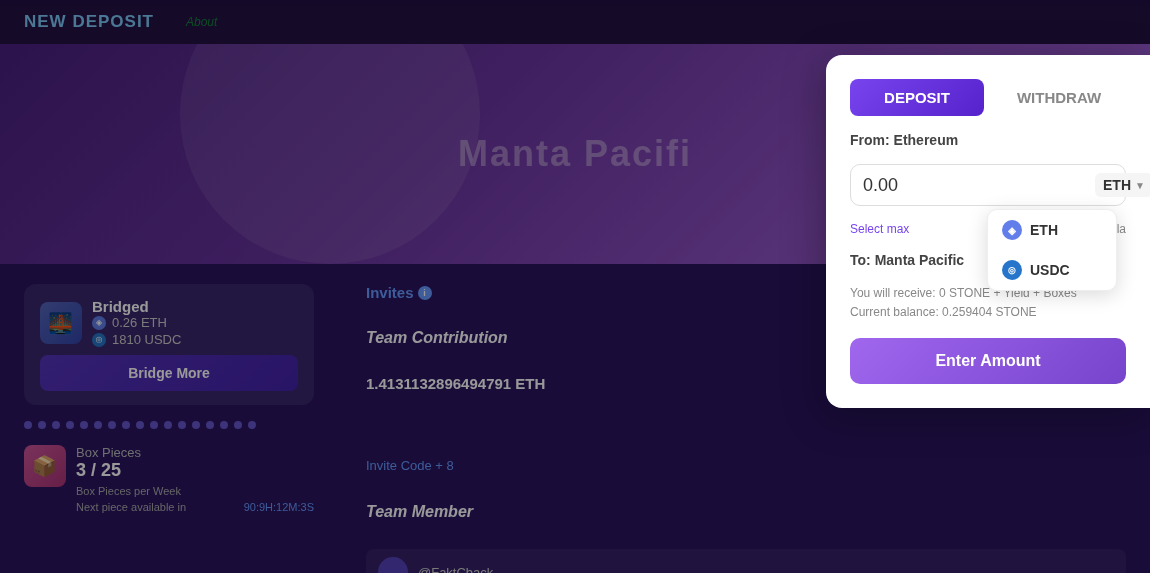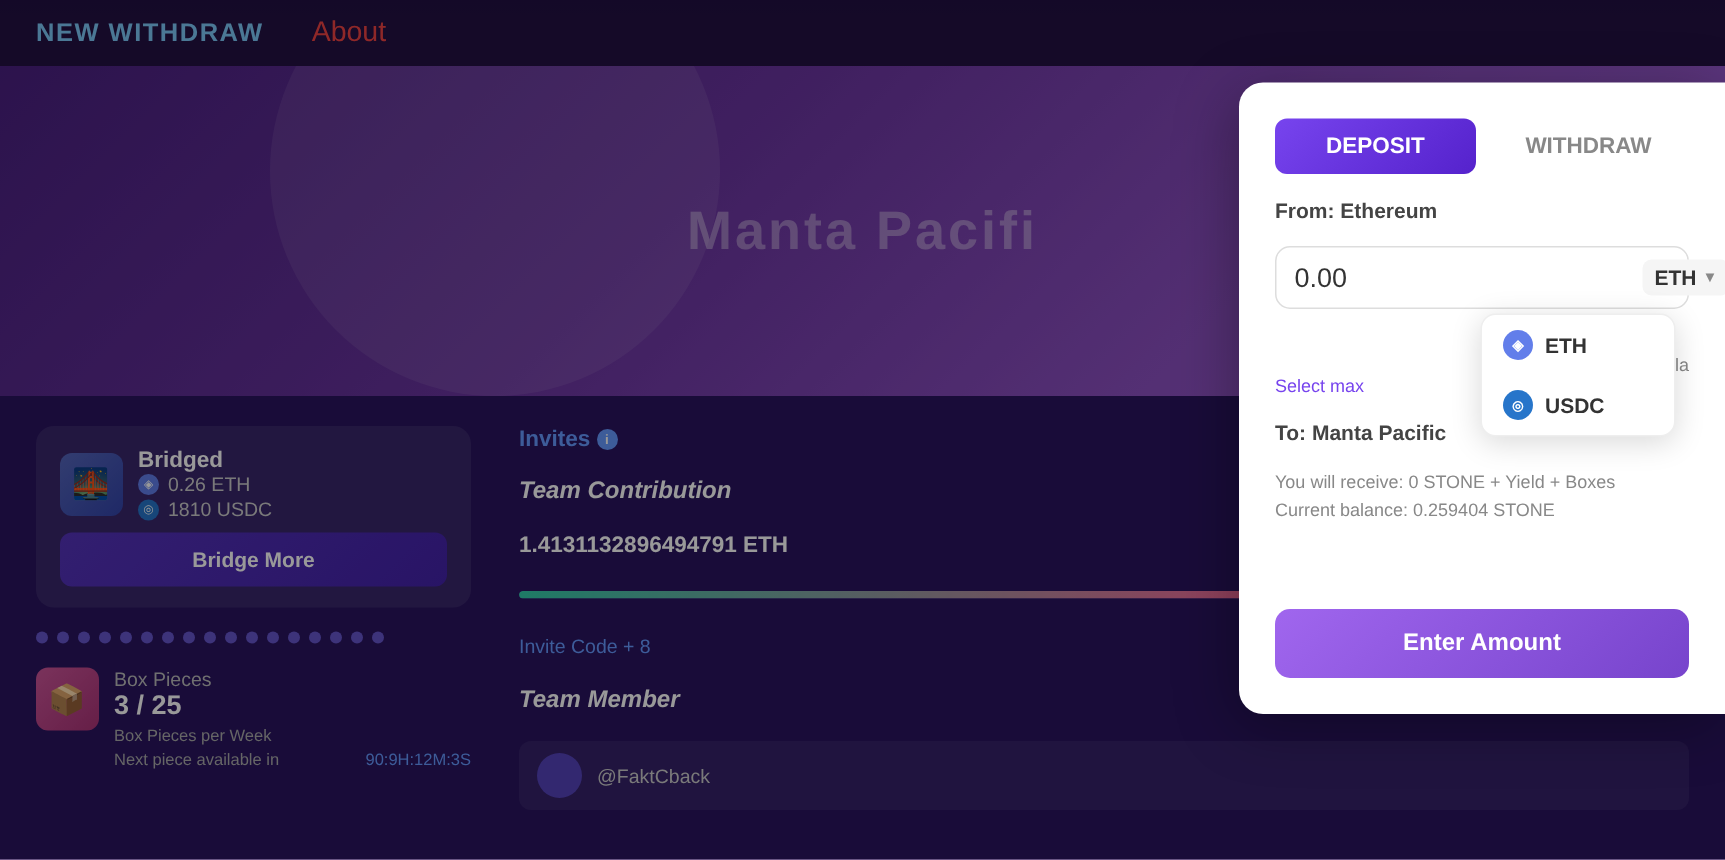--- a/index.html
+++ b/index.html
@@ -32,23 +32,24 @@
       gap: 32px;
       z-index: 10;
     }
     .nav-brand {
       font-size: 17px;
       font-weight: 800;
       color: #7ec8f8;
       letter-spacing: 1px;
     }
     .nav-link {
-      font-size: 19px;
-      color: #ef4444;
-      cursor: pointer;
+      font-size: 12px;
+      color: #15803d;
+      cursor: pointer;
+      font-style: italic;
     }
 
     
     .hero {
       position: absolute;
       top: 44px; left: 0; right: 0;
       height: 220px;
       background: linear-gradient(135deg, #4a2080 0%, #6b35a0 40%, #8b4fc0 70%, #a060d8 100%);
       z-index: 1;
       display: flex;
@@ -212,21 +213,22 @@
     }
     .box-timer {
       color: #6699ff;
     }
 
     
     .middle-panel {
       flex: 1;
       display: flex;
       flex-direction: column;
-      gap: 18px;
+      gap: 28px;
+      margin-left: 20px;
     }
 
     .invites-title {
       font-size: 15px;
       font-weight: 700;
       color: #6699ff;
       display: flex;
       align-items: center;
       gap: 4px;
     }
@@ -389,21 +391,20 @@
     .select-max-row {
       display: flex;
       justify-content: space-between;
       align-items: center;
       font-size: 12px;
       color: #888;
     }
     .select-max-link {
       color: #7744ee;
       cursor: pointer;
-      margin-top: 28px;
     }
 
     
     .token-dropdown {
       position: absolute;
       top: 44px; right: 8px;
       background: #fff;
       border-radius: 10px;
       box-shadow: 0 4px 20px rgba(0,0,0,0.15);
       border: 1px solid #eee;
@@ -462,35 +463,34 @@
     .enter-btn {
       background: linear-gradient(135deg, #a066ee, #7744cc);
       border: none;
       border-radius: 10px;
       color: #fff;
       font-size: 16px;
       font-weight: 700;
       padding: 14px;
       cursor: pointer;
       width: 100%;
-      margin-top: 40px;
     }
 
     .balance-text {
       font-size: 12px;
       color: #888;
     }
   </style>
 </head>
 <body>
 
 <div class="bg"></div>
 
 <nav class="navbar">
-  <span class="nav-brand">NEW WITHDRAW</span>
+  <span class="nav-brand">NEW DEPOSIT</span>
   <span class="nav-link">About</span>
 </nav>
 
 <div class="hero">
   <span class="hero-title">Manta Pacifi</span>
 </div>
 
 <div class="content">
 
   <div class="left-panel">

